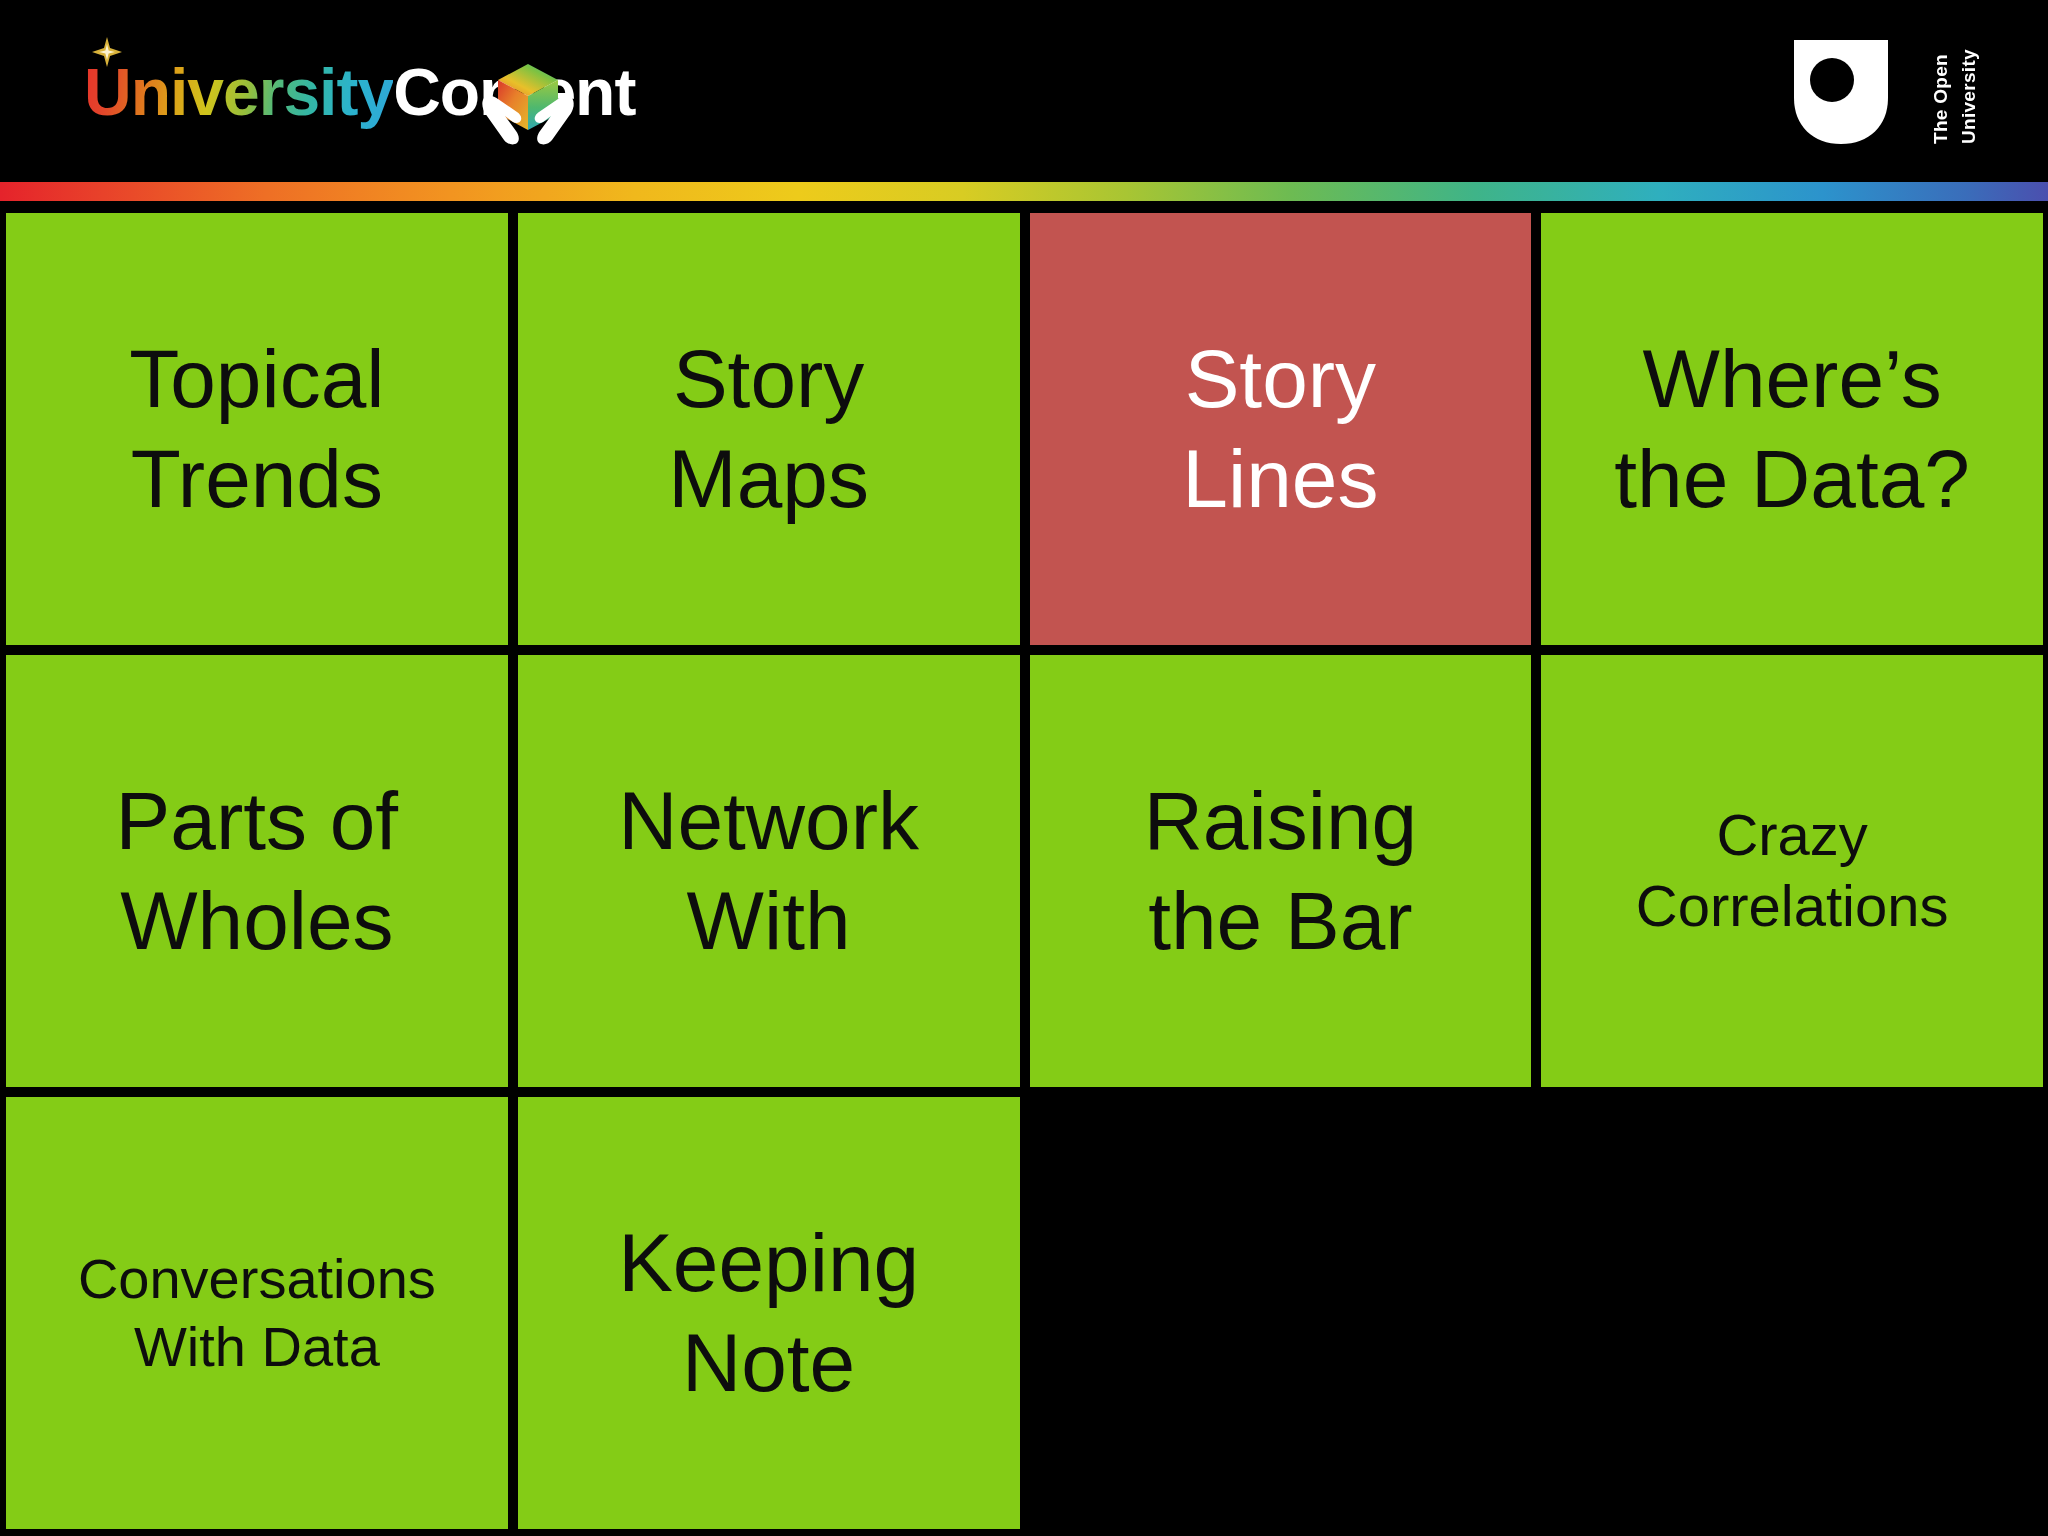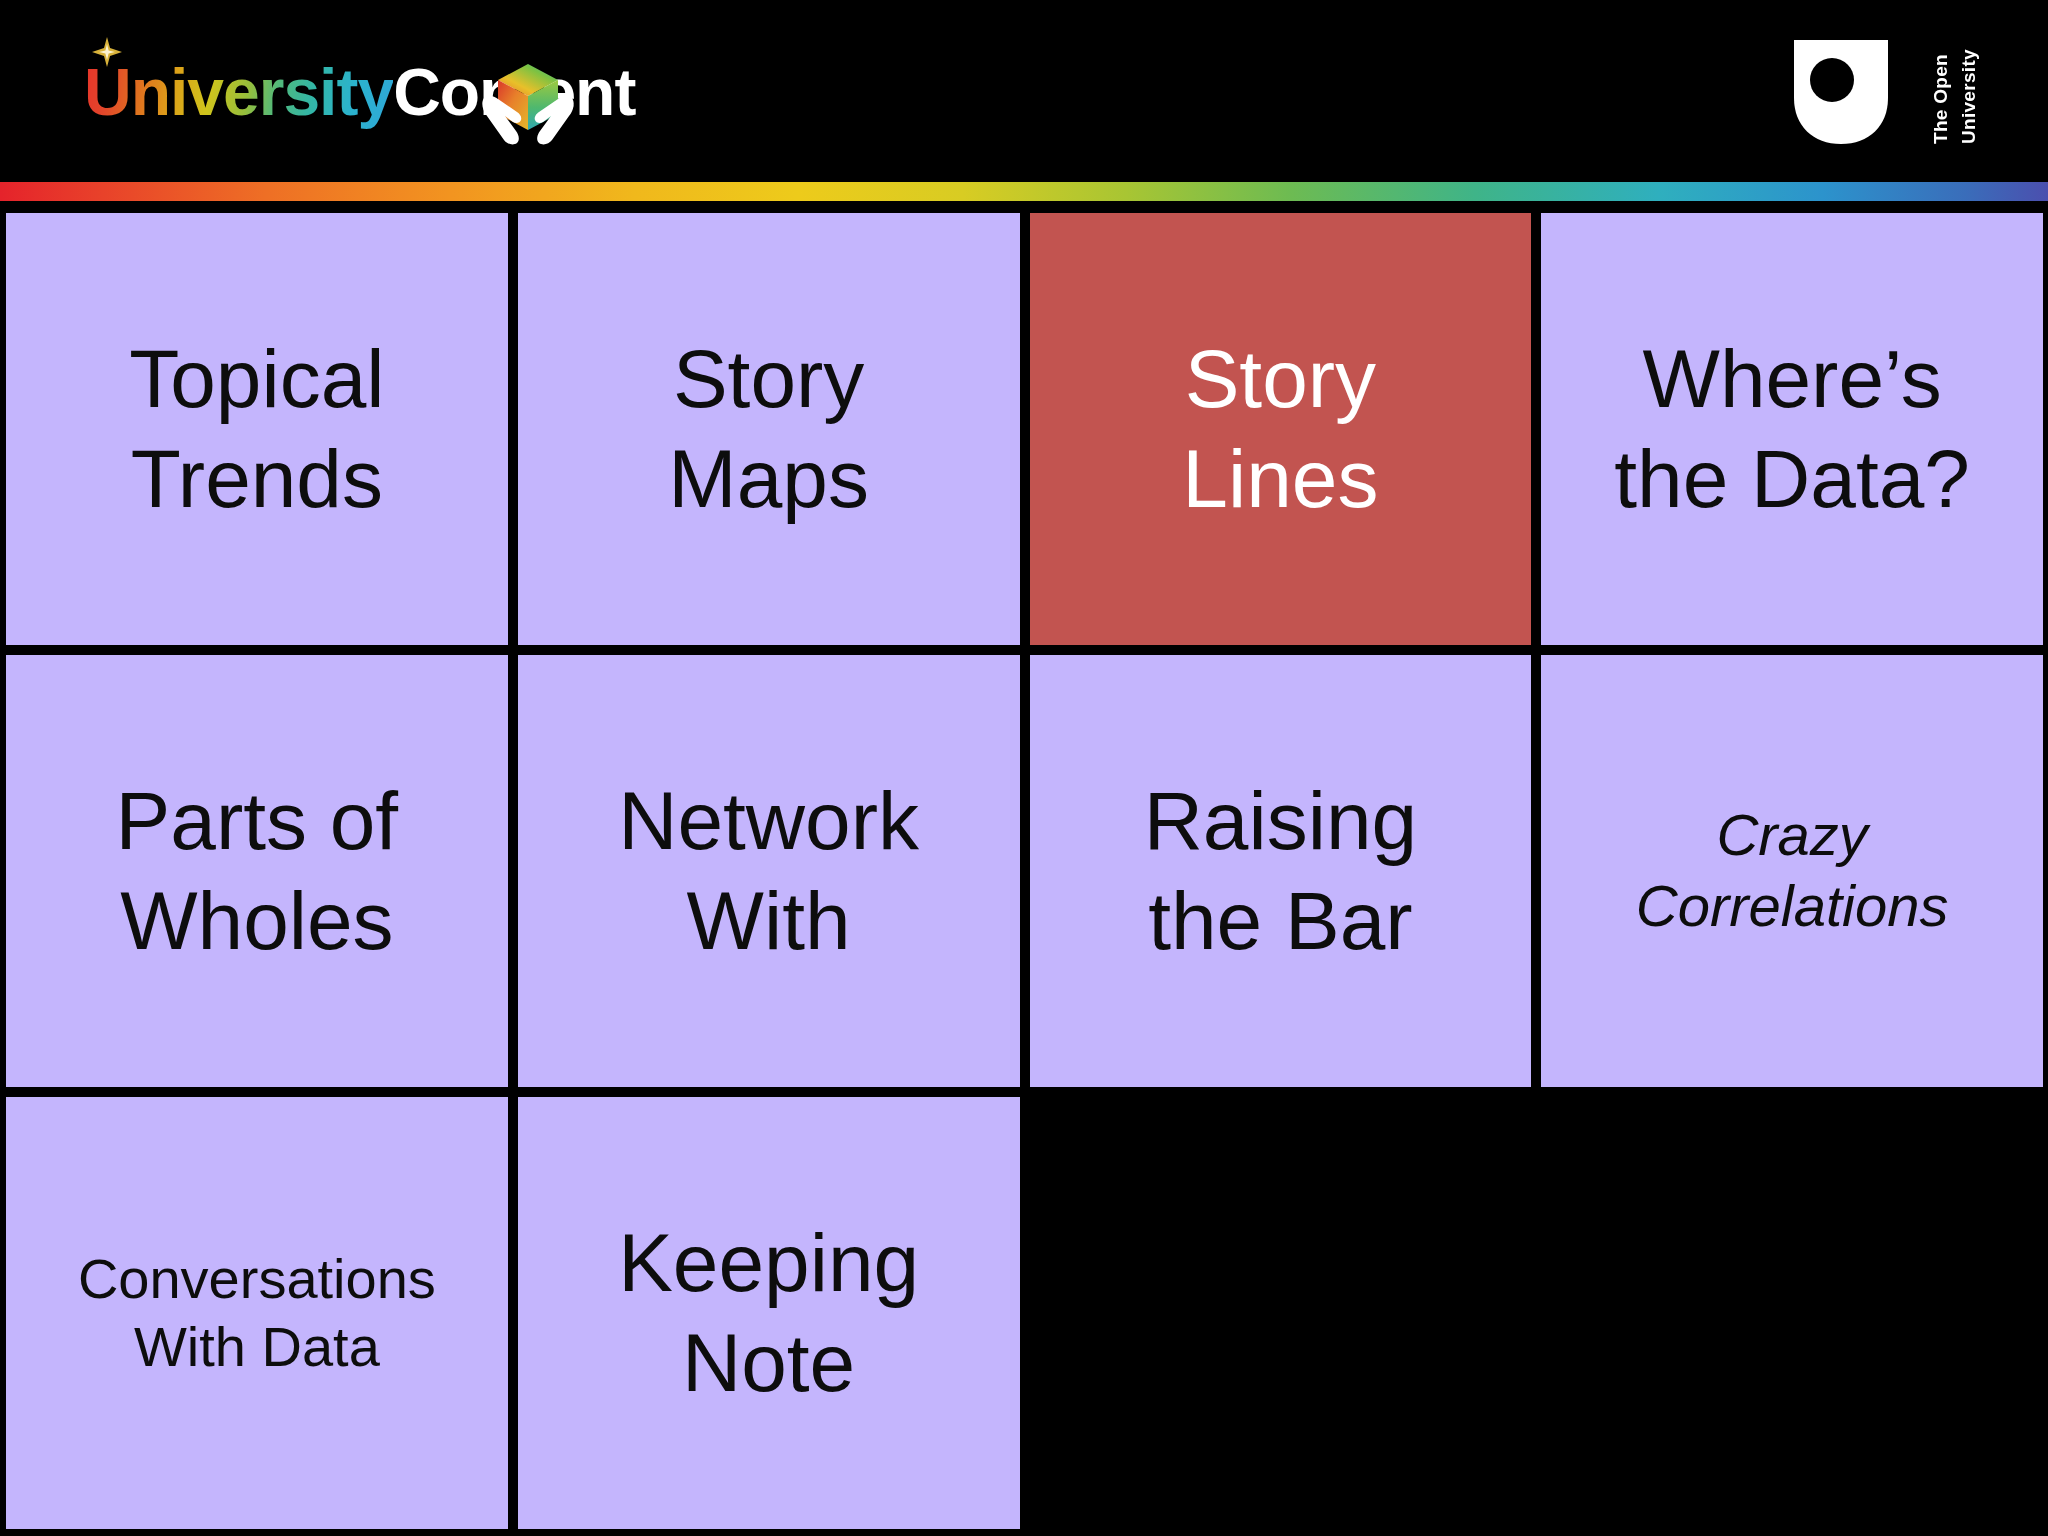--- a/index.html
+++ b/index.html
@@ -119,36 +119,36 @@
     width:2048px; height:1329px;
     background:#000;
     display:grid;
     grid-template-columns:repeat(4, 1fr);
     grid-template-rows:repeat(3, 1fr);
     gap:10px;
     padding:6px 5px 7px 6px;
   }
 
   .cell {
-    background:#c4b5fd;
+    background:#84cc16;
     display:flex;
     align-items:center;
     justify-content:center;
     text-align:center;
     overflow:hidden;
   }
   .cell-label {
     color:#0D0D0D;
     font-size:82px;
     line-height:1.22;
     font-weight:normal;
     padding:0 8px;
     white-space:pre-line;
   }
-  .cell.size-small .cell-label { font-size:58px;font-style:italic; }
+  .cell.size-small .cell-label { font-size:58px; }
   .cell.size-xsmall .cell-label { font-size:56px; }
 
   .cell.highlight { background:#C25450; }
   .cell.highlight .cell-label { color:#FFFFFF; }
 </style>
 </head>
 <body>
 
 <div id="slide">
 

